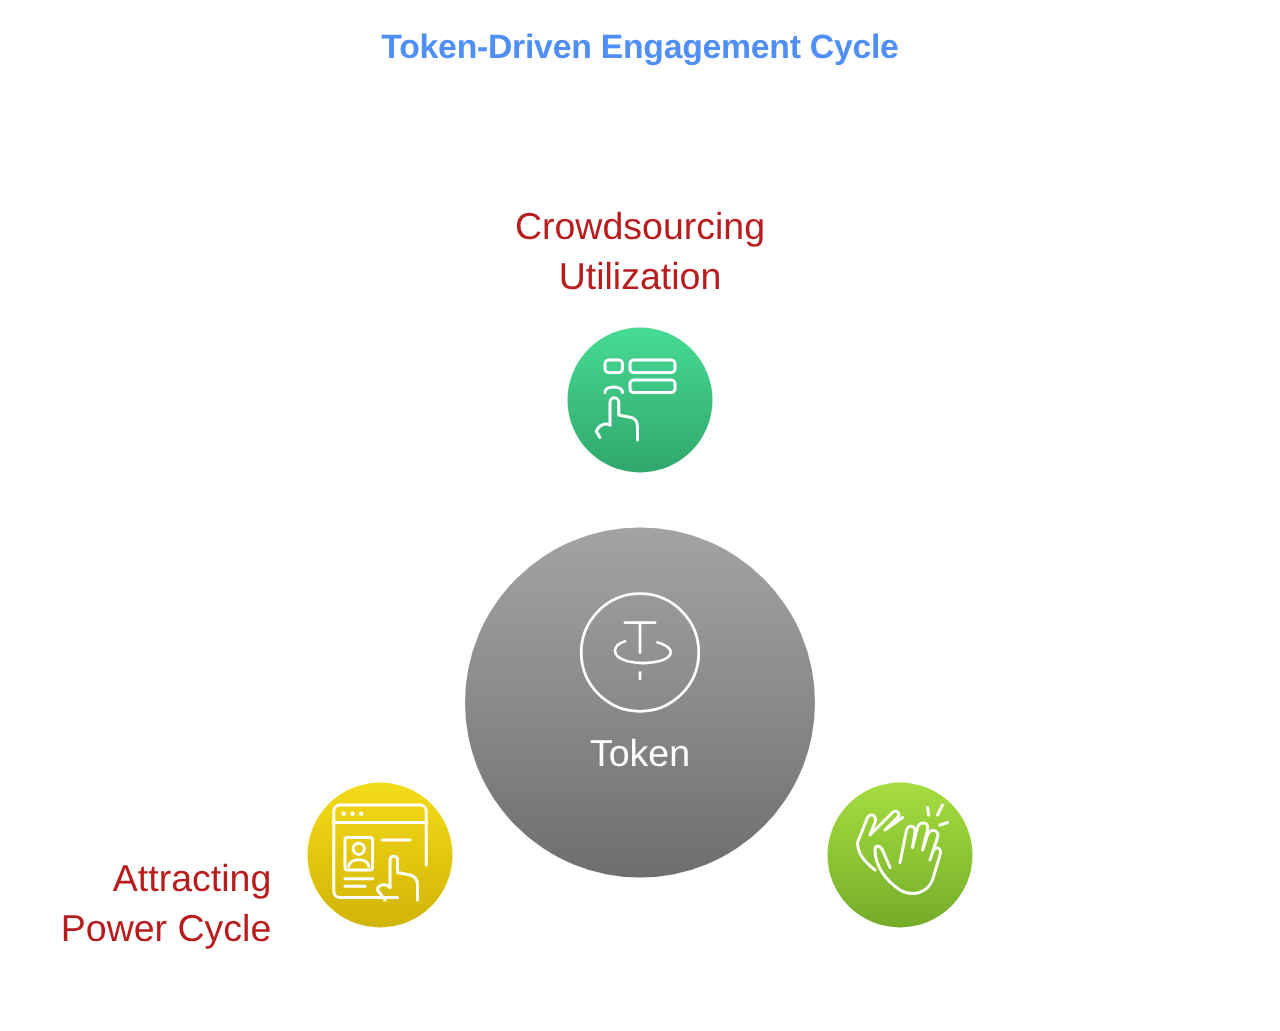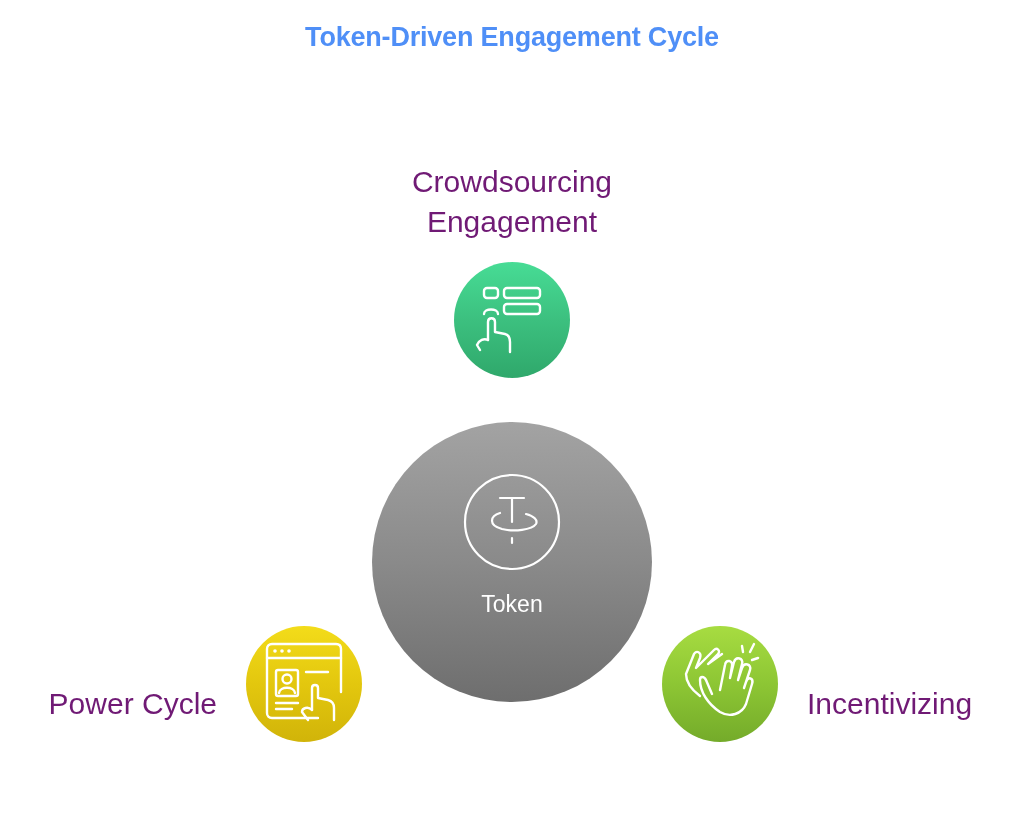--- a/index.html
+++ b/index.html
@@ -22,21 +22,21 @@
       text-align: center;
       font-weight: bold;
       font-size: 27px;
       color: #4f8ff7;
       letter-spacing: -0.2px;
     }
     .label {
       position: absolute;
       font-size: 30px;
       line-height: 40px;
-      color: #701a75;
+      color: #b91c1c;
       white-space: nowrap;
     }
     .label div { display: block; }
     .label-top {
       left: 312px;
       width: 400px;
       top: 162px;
       text-align: center;
     }
     .label-left {
@@ -90,32 +90,32 @@
       display: block;
       overflow: visible;
     }
     .center-text {
       position: absolute;
       left: 372px;
       width: 280px;
       top: 584px;
       text-align: center;
       color: #ffffff;
-      font-size: 23px;
+      font-size: 30px;
       line-height: 40px;
     }
   </style>
 </head>
 <body>
 
 <div class="title">Token-Driven Engagement Cycle</div>
 
 <div class="label label-top">
   <div>Crowdsourcing</div>
-  <div>Engagement</div>
+  <div>Utilization</div>
 </div>
 
 <div class="circle c-center"></div>
 <div class="icon" style="left:462px; top:472px;">
   <svg width="100" height="100" viewBox="0 0 100 100">
     <circle cx="50" cy="50" r="47" fill="none" stroke="#ffffff" stroke-width="2.2"></circle>
 
     <line x1="38" y1="26" x2="62" y2="26" stroke="#ffffff" stroke-width="2.2" stroke-linecap="round"></line>
     <line x1="50" y1="26" x2="50" y2="50" stroke="#ffffff" stroke-width="2.2" stroke-linecap="round"></line>
 
@@ -175,18 +175,18 @@
       <path d="M26 40 L 32 54"></path>
 
       <line x1="62" y1="6" x2="63" y2="12"></line>
       <line x1="74" y1="4" x2="70" y2="12"></line>
       <line x1="78" y1="18" x2="72" y2="20"></line>
     </g>
   </svg>
 </div>
 
 <div class="label label-left">
+  <div>Attracting</div>
   <div>Power Cycle</div>
 </div>
 
 <div class="label label-right">
-  <div>Incentivizing</div>
 </div>
 
 </body></html>

